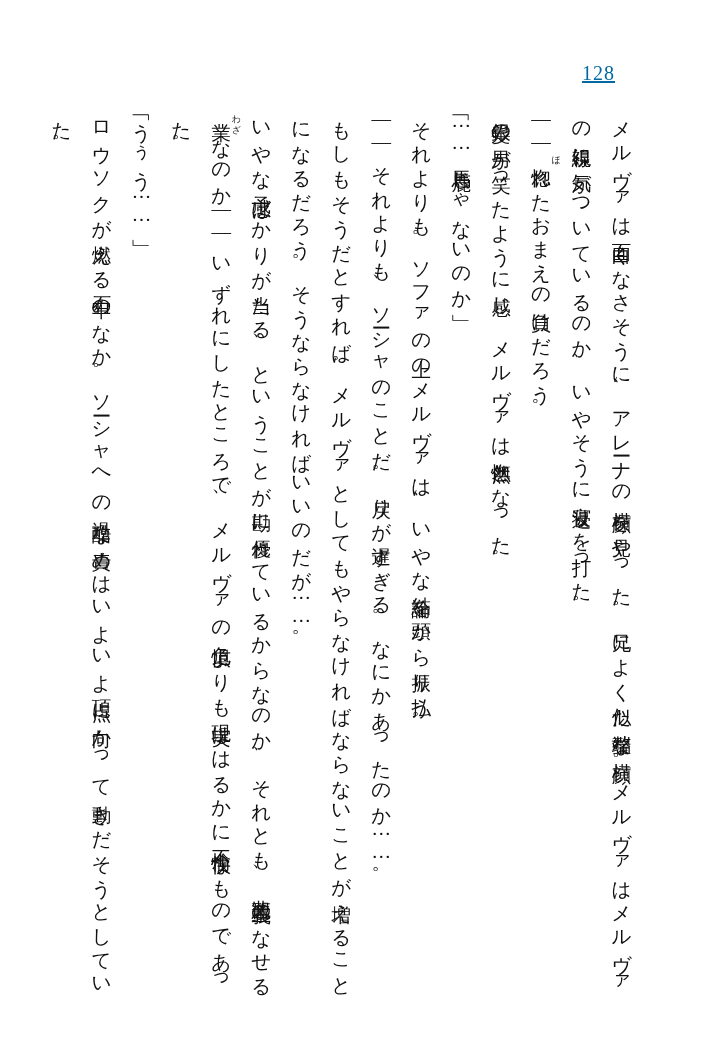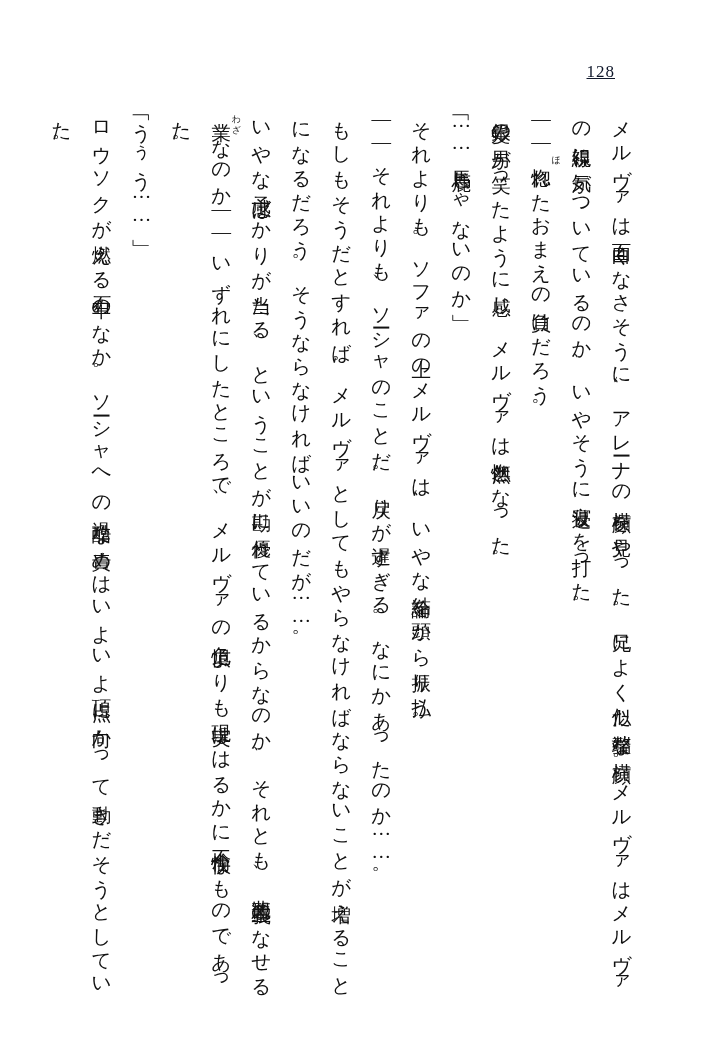--- a/index.html
+++ b/index.html
@@ -13,23 +13,23 @@
     height: 1050px;
     background: #ffffff;
     overflow: hidden;
     font-family: "Liberation Serif", "DejaVu Serif", serif;
     color: #111111;
   }
   .page-number {
     position: absolute;
     top: 62px;
     right: 88px;
-    font-size: 17px;
+    font-size: 20px;
     letter-spacing: 1px;
-    color: #0f172a;
+    color: #0369a1;
     font-family: "Liberation Serif", "DejaVu Serif", serif;
     text-decoration: underline;
   }
   .text-block {
     position: absolute;
     top: 108px;
     right: 62px;
     left: 60px;
     height: 880px;
     writing-mode: vertical-rl;

